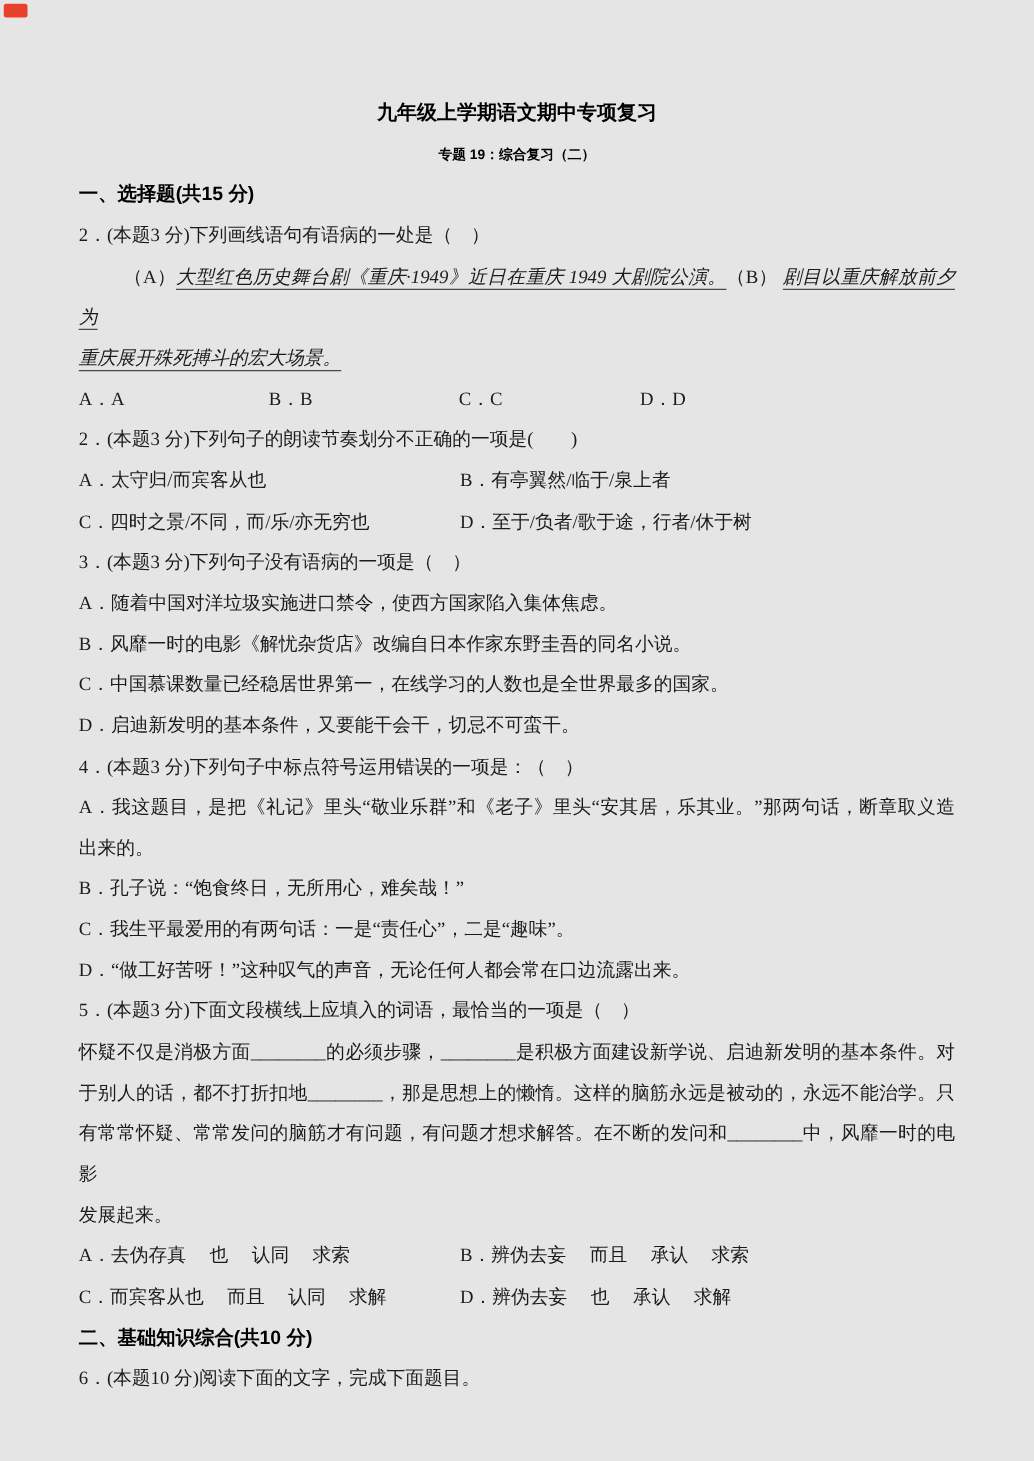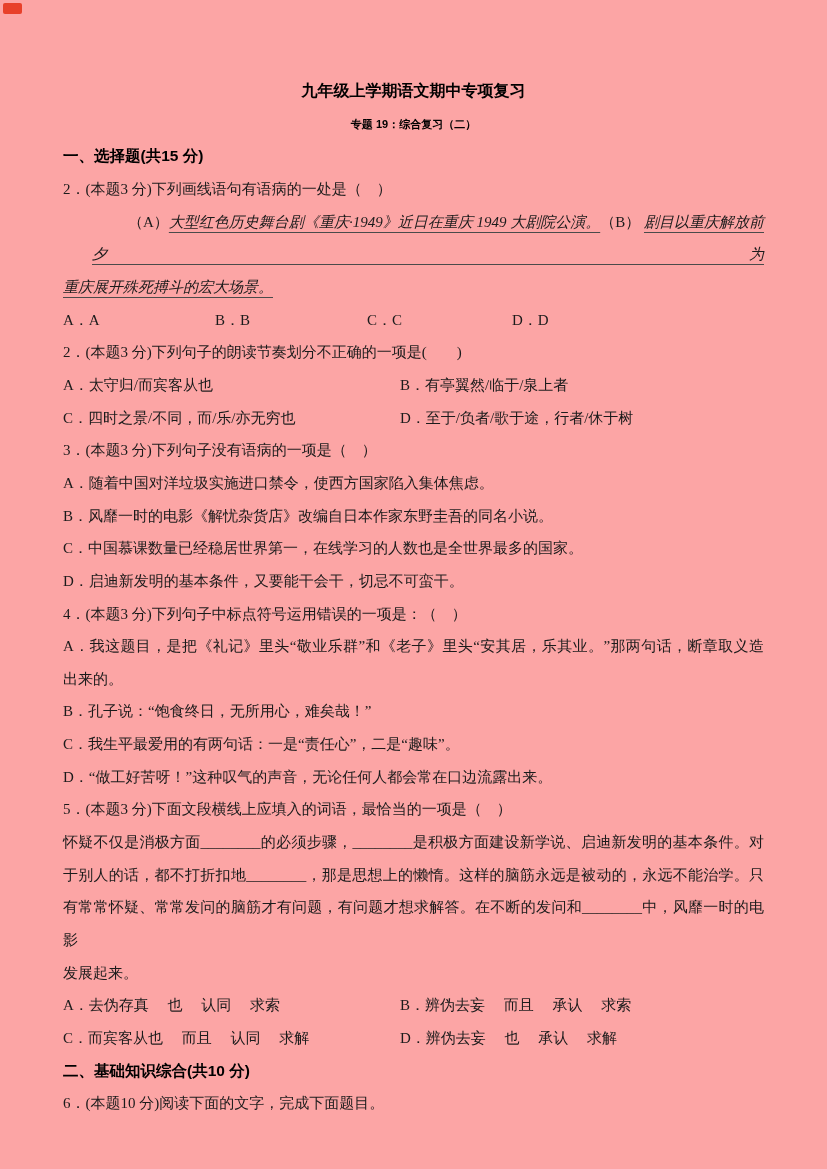--- a/index.html
+++ b/index.html
@@ -2,21 +2,21 @@
 <html><head>
 <meta charset="utf-8">
 <style>
   html, body {
     margin: 0; padding: 0;
     background: #ffffff;
   }
   .page {
     position: relative;
     width: 827px; height: 1169px;
-    background: #fca5a5;
+    background: #e5e5e5;
     overflow: hidden;
     font-family: "Liberation Serif", "DejaVu Serif", serif;
     color: #1b1b1b;
   }
   .corner-flag {
     position: absolute;
     left: 3px; top: 3px;
     width: 19px; height: 11px;
     border-radius: 2px;
     background: #e8402a;
@@ -29,29 +29,29 @@
   .line {
     font-size: 15px;
     line-height: 32.65px;
     white-space: pre-wrap;
   }
   .hei { font-family: "Liberation Sans", "DejaVu Sans", sans-serif; font-weight: 700; color: #000; }
   .title    { text-align: center; font-size: 16px; }
   .subtitle { text-align: center; font-size: 11px; }
   .heading  { font-size: 15.5px; }
   .jl { text-align: justify; text-align-last: justify; }
-  .indent1 { text-indent: 36px; margin-left: 29px; }
+  .indent1 { text-indent: 36px; }
   .useg {
     font-style: italic;
     text-decoration: underline;
     text-decoration-color: #4a4a4a;
     text-decoration-thickness: 1.3px;
     text-underline-offset: 5px;
   }
-  .row2 { display: grid; grid-template-columns: 305px 1fr; gap: 32px; }
+  .row2 { display: grid; grid-template-columns: 305px 1fr; }
   .row4 { display: grid; grid-template-columns: 152px 152px 145px 1fr; }
   .cell { display: block; }
 </style>
 </head>
 <body>
 
 <div class="page">
   <div class="corner-flag" style="background: rgb(232, 64, 42);"></div>
 
   <div class="content">

